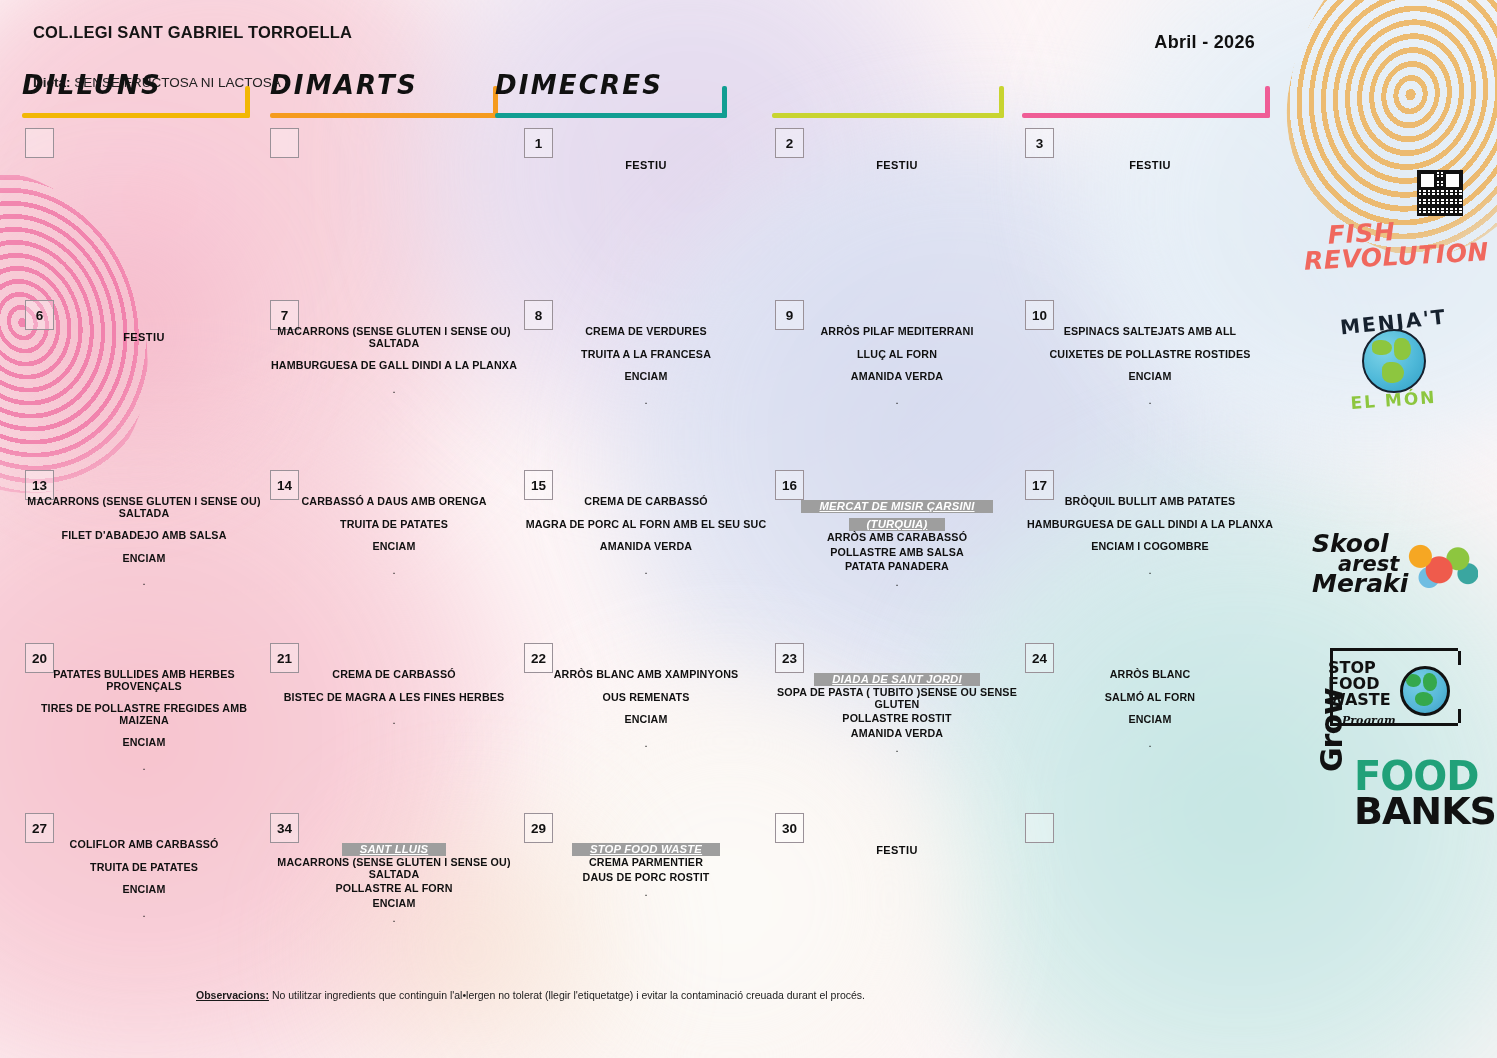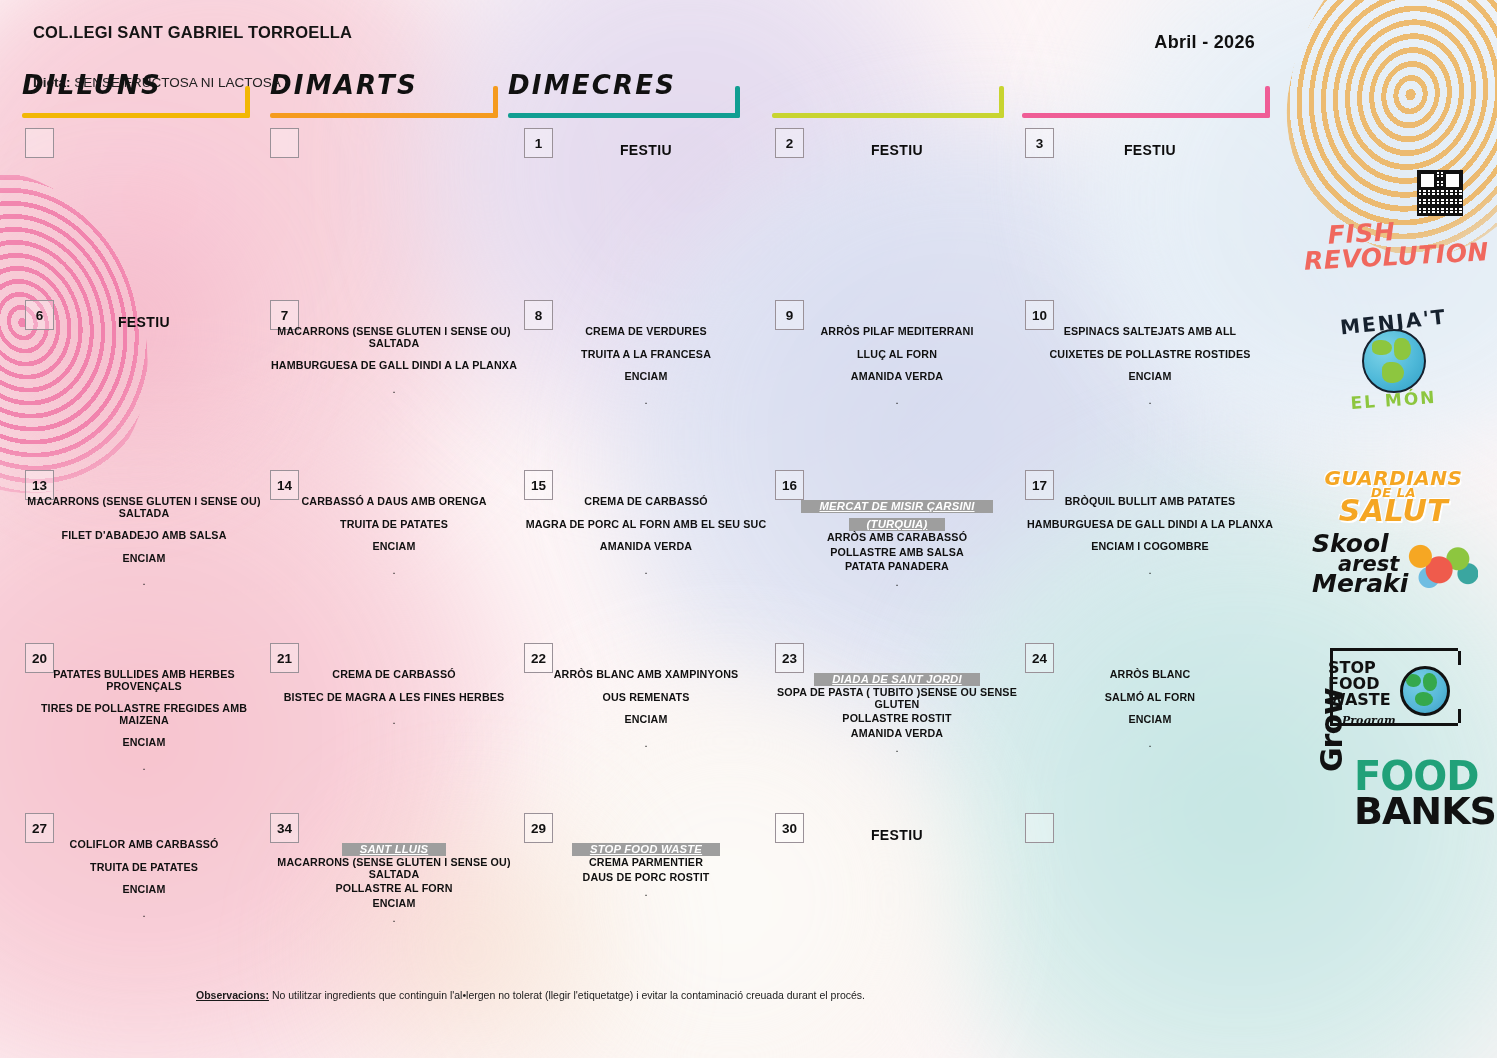--- a/index.html
+++ b/index.html
@@ -69,22 +69,22 @@
   .cell{position:absolute;}
   .daybox{position:absolute;left:0;top:0;width:27px;height:28px;border:1px solid #9a9198;
     background:rgba(255,255,255,.30);
     display:flex;align-items:center;justify-content:center;
     font-size:13.5px;font-weight:bold;color:#111;}
   .menu{position:absolute;left:0;top:26px;width:100%;text-align:center;}
   .menu .line{font-size:10.7px;font-weight:bold;color:#101010;line-height:1.08;
     letter-spacing:.15px;margin-bottom:11px;}
   .menu .line.tight{margin-bottom:3px;}
   .menu .dot{font-size:11px;color:#101010;margin-top:2px;}
-  .festiu{position:absolute;left:0;top:14px;width:100%;text-align:center;
-    font-size:14px;font-weight:bold;color:#0c0c0c;letter-spacing:.4px;}
+  .festiu{position:absolute;left:0;top:31px;width:100%;text-align:center;
+    font-size:11px;font-weight:bold;color:#0c0c0c;letter-spacing:.4px;}
   .special{display:inline-block;font-style:italic;font-weight:bold;font-size:11.3px;
     color:#ffffff;background:#9e9e9e;text-decoration:underline;padding:0 18px;
     line-height:1.12;margin-bottom:1px;letter-spacing:.2px;}
 
   
   #observations{position:absolute;left:196px;top:989px;font-size:10.5px;color:#1a1a1a;
     white-space:nowrap;font-family:"Liberation Sans", sans-serif;}
   #observations .ob-lbl{font-weight:bold;text-decoration:underline;}
 
   
@@ -201,21 +201,21 @@
       <div class="dayhead" style="left: 22px; width: 228px;">
         <div class="dh-txt">DILLUNS</div>
         <div class="dh-rule" style="background: rgb(242, 183, 5);"></div>
         <div class="dh-hook" style="background: rgb(242, 183, 5);"></div>
       </div>
       <div class="dayhead" style="left: 270px; width: 228px;">
         <div class="dh-txt">DIMARTS</div>
         <div class="dh-rule" style="background: rgb(245, 155, 30);"></div>
         <div class="dh-hook" style="background: rgb(245, 155, 30);"></div>
       </div>
-      <div class="dayhead" style="left: 508px; width: 232px;">
+      <div class="dayhead" style="left: 495px; width: 232px;">
         <div class="dh-txt">DIMECRES</div>
         <div class="dh-rule" style="background: rgb(17, 158, 146);"></div>
         <div class="dh-hook" style="background: rgb(17, 158, 146);"></div>
       </div>
       <div class="dayhead" style="left: 772px; width: 232px;">
         <div class="dh-rule" style="background: rgb(200, 212, 48);"></div>
         <div class="dh-hook" style="background: rgb(200, 212, 48);"></div>
       </div>
       <div class="dayhead" style="left: 1022px; width: 248px;">
         <div class="dh-rule" style="background: rgb(239, 93, 150);"></div>
@@ -435,25 +435,20 @@
   <div class="logo menjat">
     <div class="arc">MENJA'T</div>
     <div class="globe">
         <i></i>
         <i></i>
         <i></i>
       </div>
     <div class="sub">EL MÓN</div>
   </div>
 
-  <div class="logo guardians">
-    <div class="g1">GUARDIANS</div>
-    <div class="g2">DE LA</div>
-    <div class="g3">SALUT</div>
-  </div>
 
   <div class="logo skool">
     <div class="s1">Skool</div>
     <div class="s2">arest</div>
     <div class="s3">Meraki</div>
   </div>
   <div class="skool-blob"></div>
 
   <div class="logo stop-food">
     <div class="bracket"></div>

